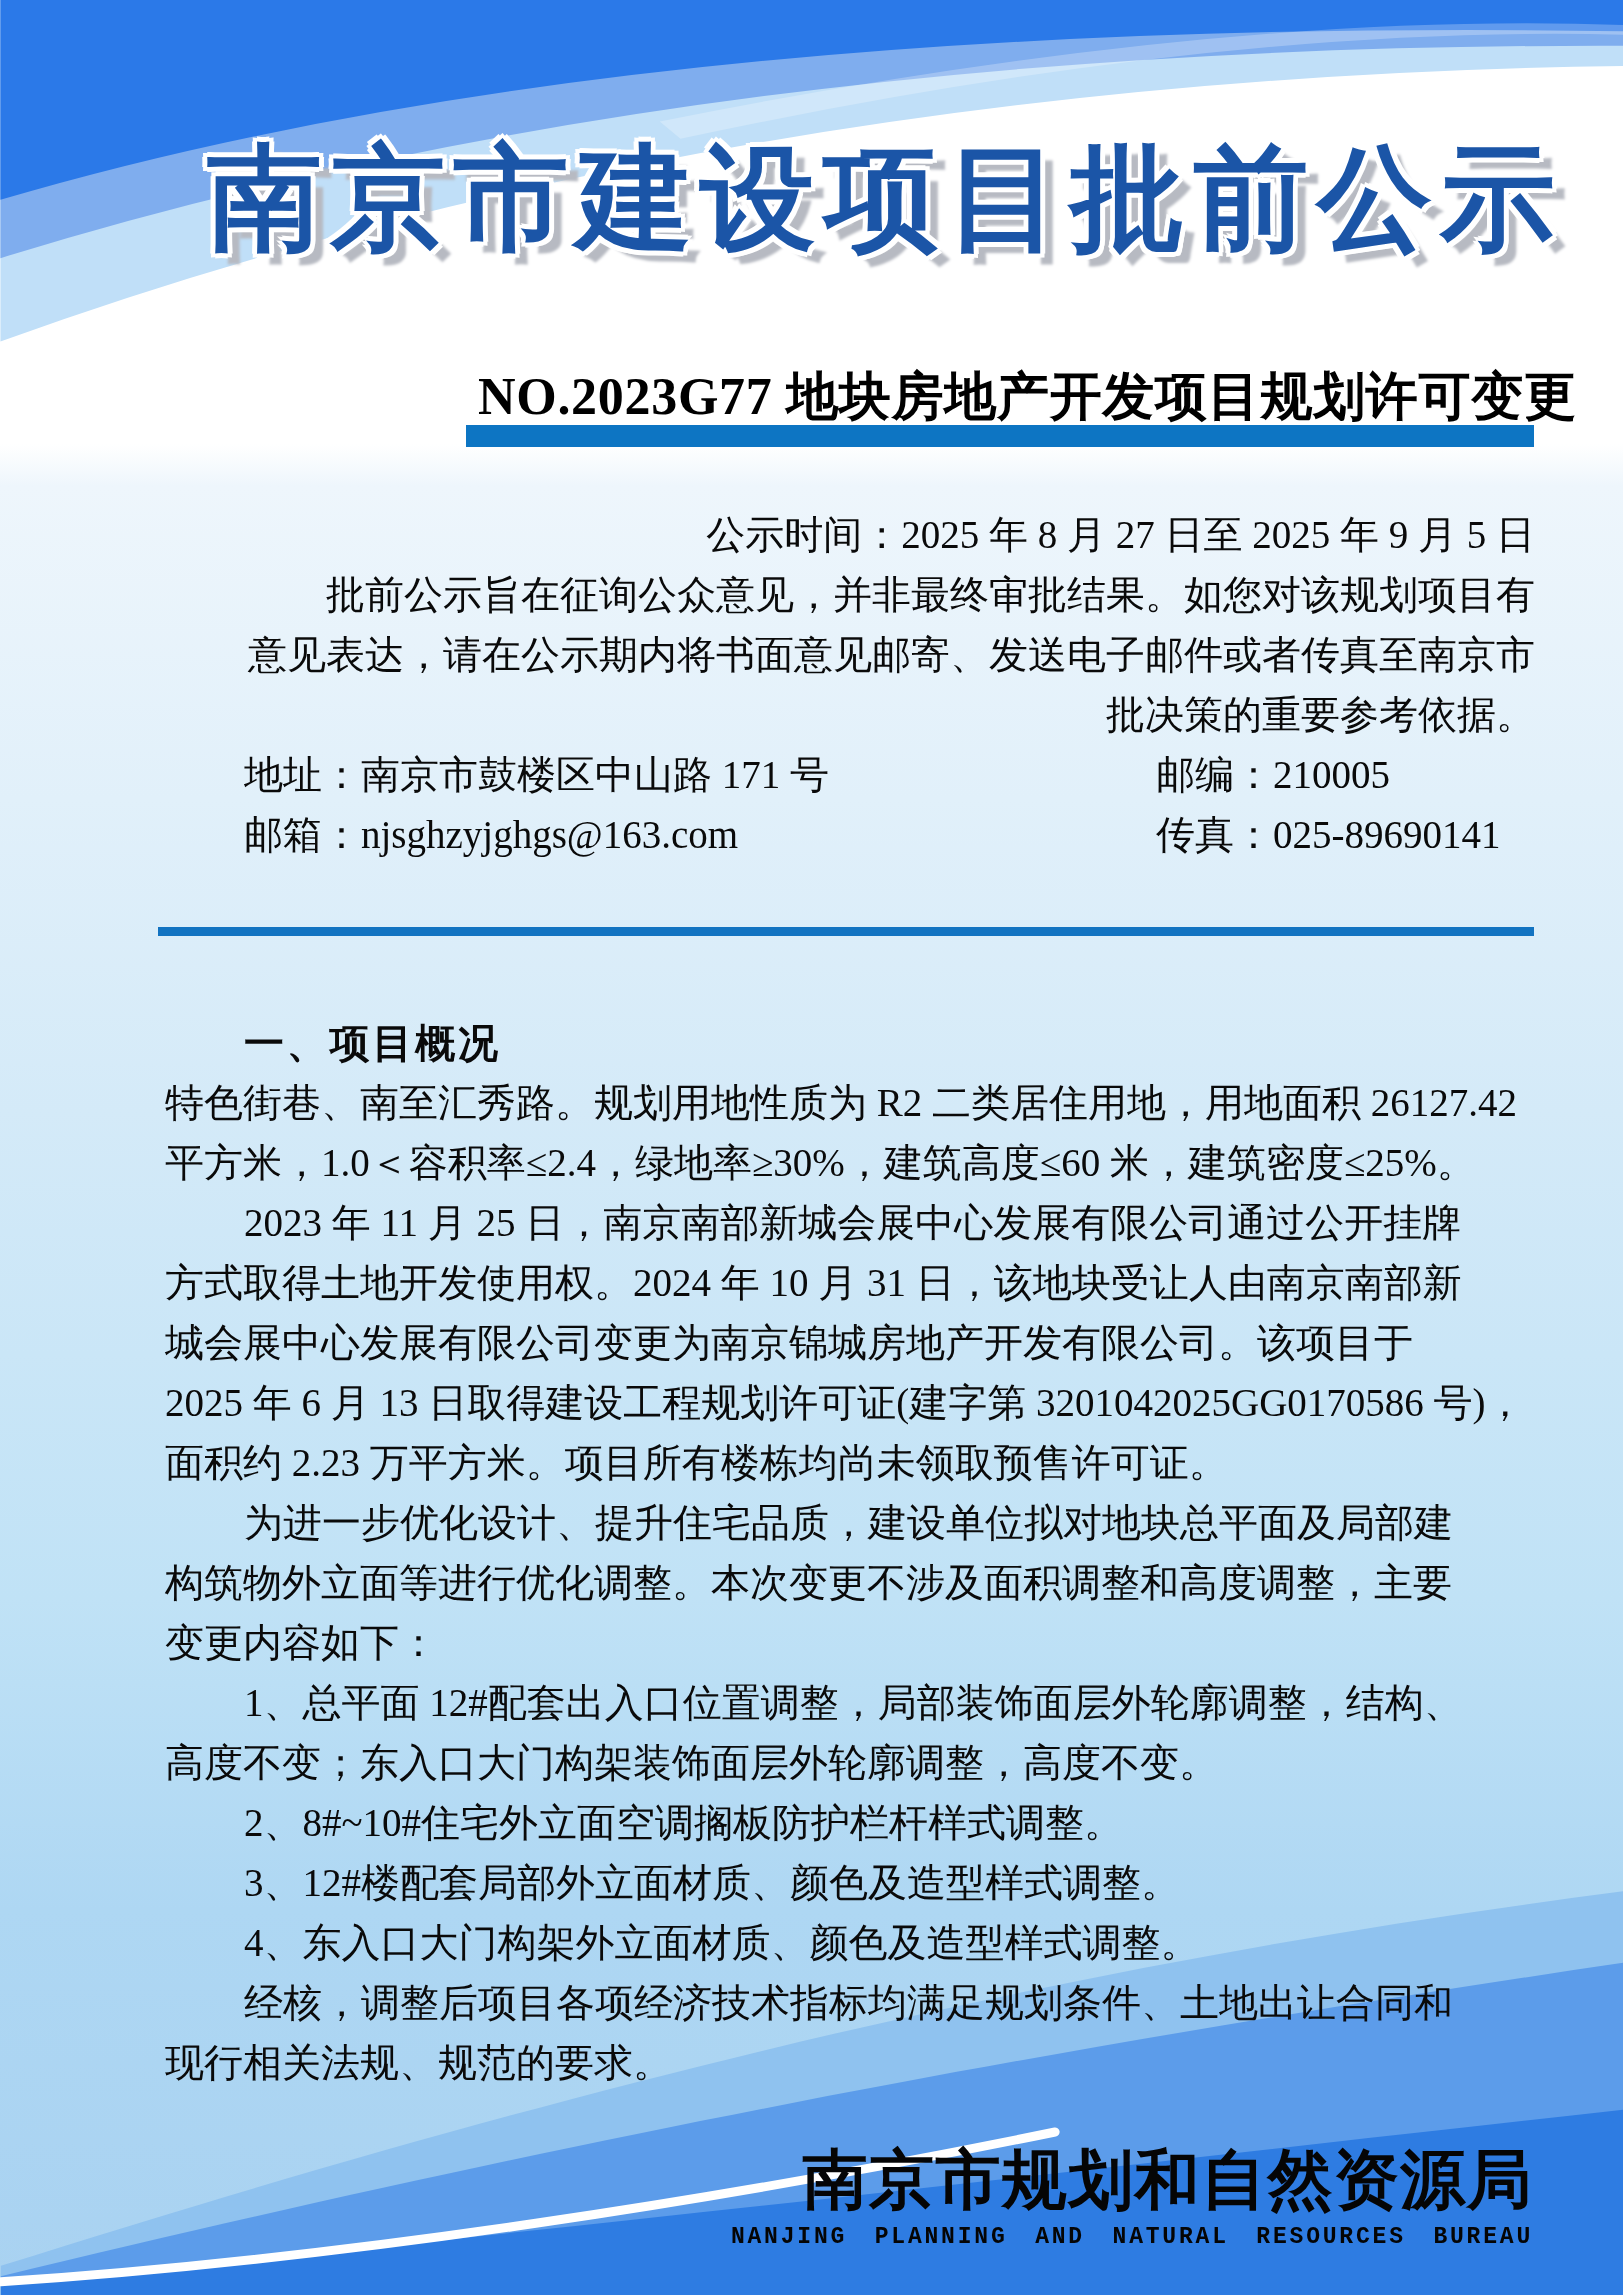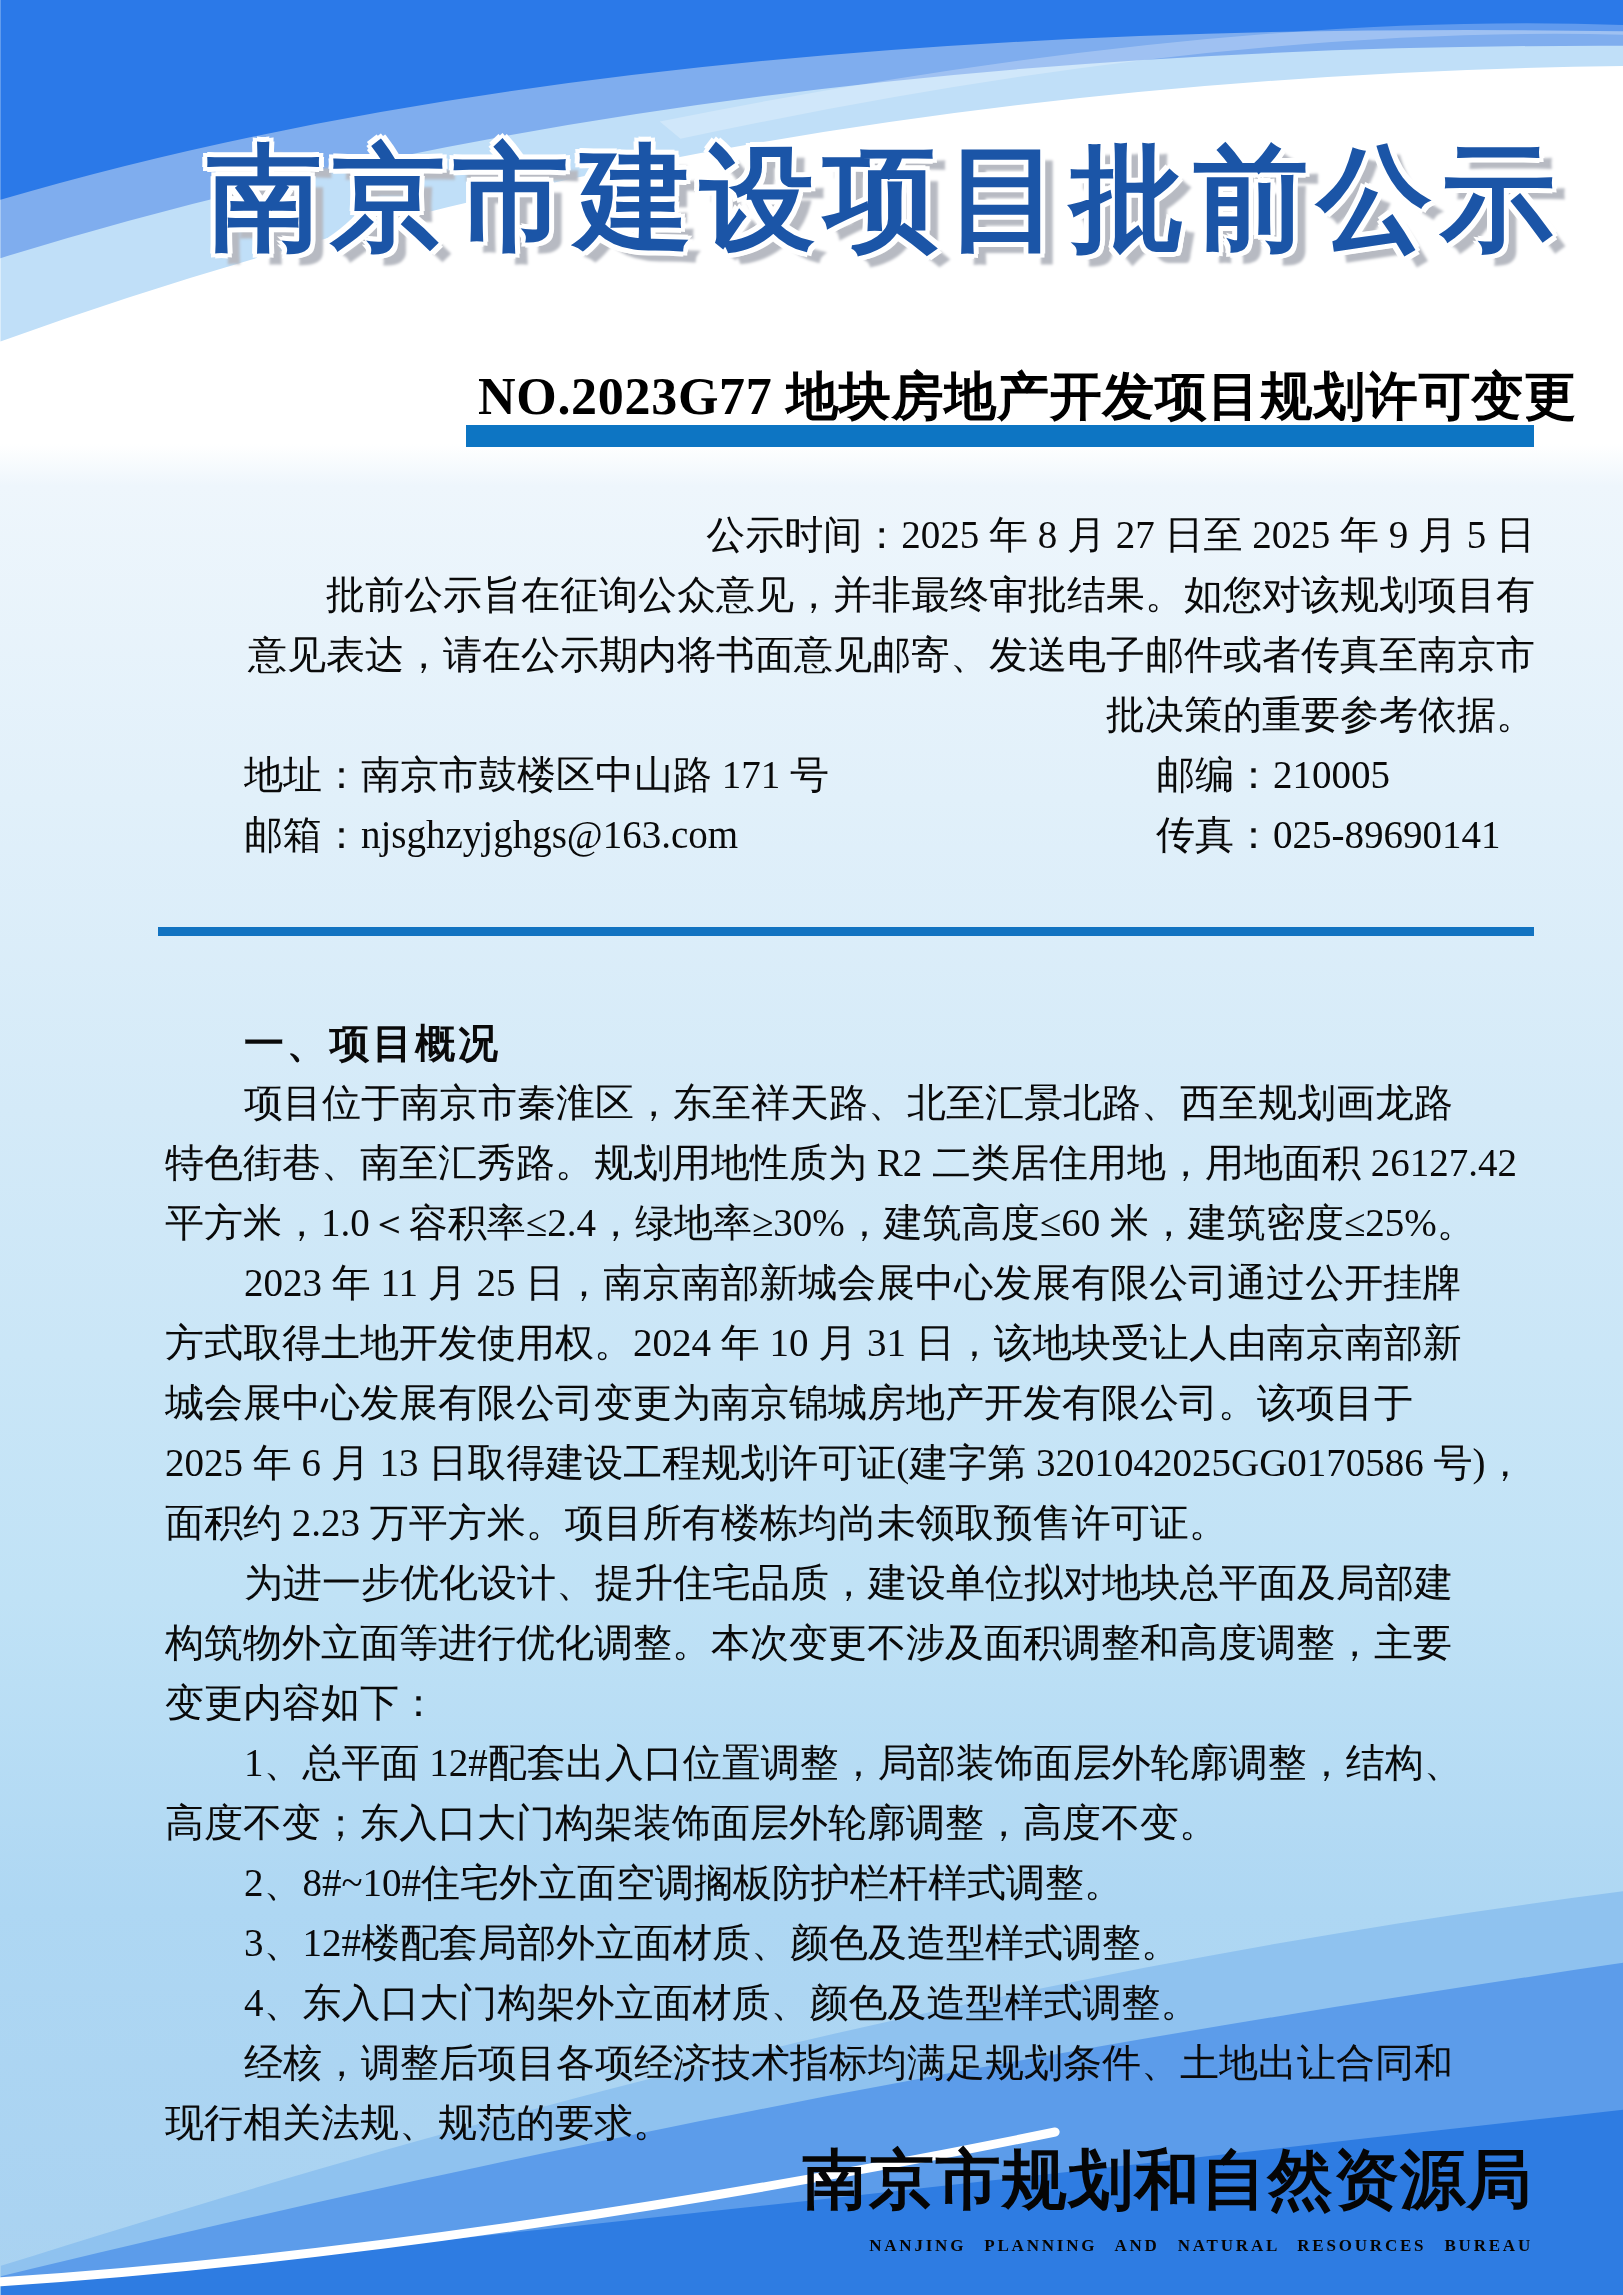--- a/index.html
+++ b/index.html
@@ -73,22 +73,22 @@
 
   .bureau{
     position:absolute;right:91px;top:2143px;text-align:right;z-index:4;
     color:#050505;
   }
   .bureau-cn{
     font-size:65px;font-weight:700;letter-spacing:1.4px;line-height:1.15;
     white-space:nowrap;
   }
   .bureau-en{
-    font-size:17px;font-weight:700;letter-spacing:2.8px;word-spacing:11px;
-    line-height:1.2;margin-top:18px;white-space:nowrap;
+    font-size:23px;font-weight:700;letter-spacing:2.8px;word-spacing:11px;
+    line-height:1.2;margin-top:6px;white-space:nowrap;font-family:Liberation Mono, monospace;
   }
 </style>
 </head>
 <body>
 
 <div class="page">
 
   <svg class="art header-art" width="1624" height="458" viewBox="0 0 2339 660" aria-hidden="true">
     <path d="M0,492 Q1050,112 2339,95 L2339,0 L0,0 Z" fill="#c0dff8"></path>
     <path d="M0,372 Q1000,62 2339,66 L2339,0 L0,0 Z" fill="#7fadee"></path>
@@ -120,21 +120,20 @@
     <div class="contact-row">
       <span class="left">邮箱：njsghzyjghgs@163.com</span>
       <span class="right">传真：025-89690141</span>
     </div>
   </div>
 
   <div class="divider"></div>
 
   <div class="overview">
     <div class="heading">一、项目概况</div>
-    <div class="line ind">项目位于南京市秦淮区，东至祥天路、北至汇景北路、西至规划画龙路</div>
     <div class="line">特色街巷、南至汇秀路。规划用地性质为 R2 二类居住用地，用地面积 26127.42</div>
     <div class="line">平方米，1.0＜容积率≤2.4，绿地率≥30%，建筑高度≤60 米，建筑密度≤25%。</div>
     <div class="line ind">2023 年 11 月 25 日，南京南部新城会展中心发展有限公司通过公开挂牌</div>
     <div class="line">方式取得土地开发使用权。2024 年 10 月 31 日，该地块受让人由南京南部新</div>
     <div class="line">城会展中心发展有限公司变更为南京锦城房地产开发有限公司。该项目于</div>
     <div class="line">2025 年 6 月 13 日取得建设工程规划许可证(建字第 3201042025GG0170586 号)，</div>
     <div class="line">面积约 2.23 万平方米。项目所有楼栋均尚未领取预售许可证。</div>
     <div class="line ind">为进一步优化设计、提升住宅品质，建设单位拟对地块总平面及局部建</div>
     <div class="line">构筑物外立面等进行优化调整。本次变更不涉及面积调整和高度调整，主要</div>
     <div class="line">变更内容如下：</div>

